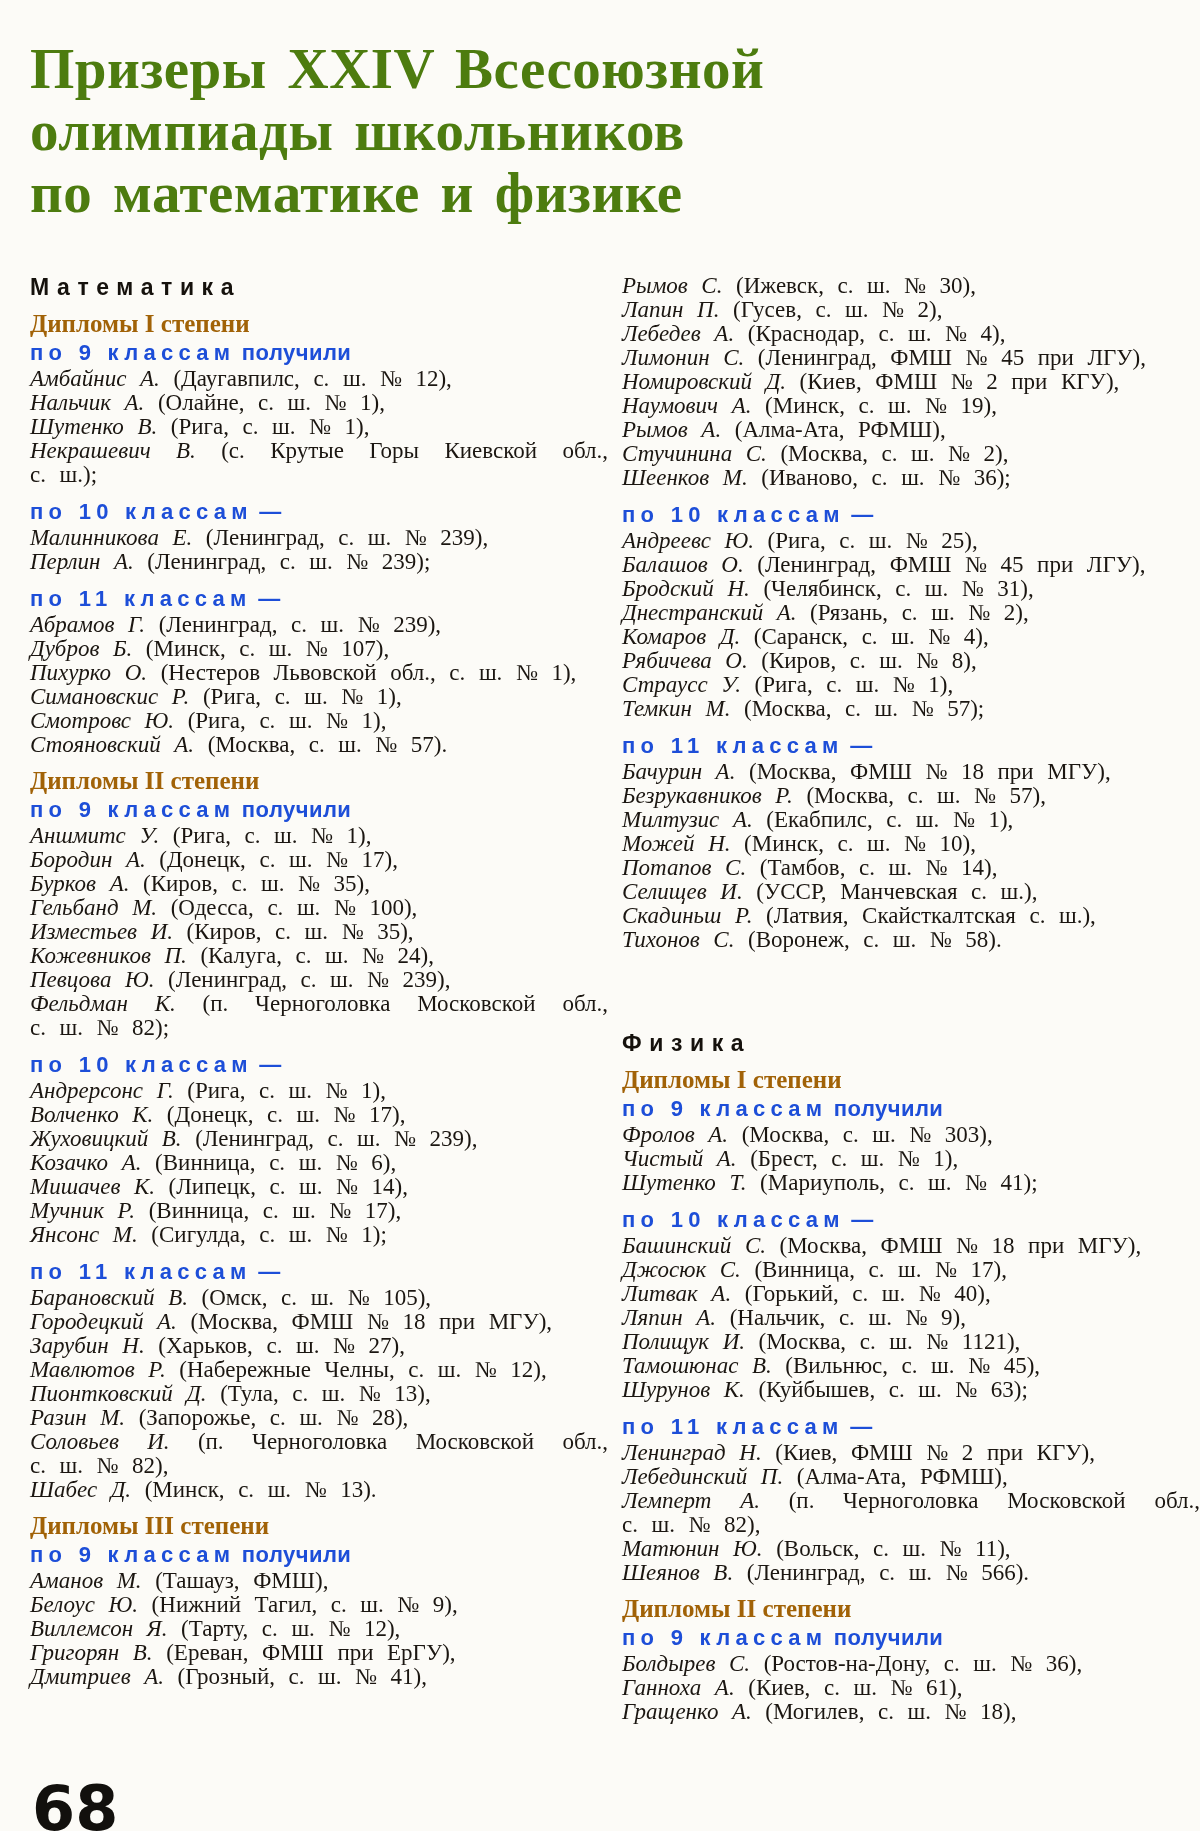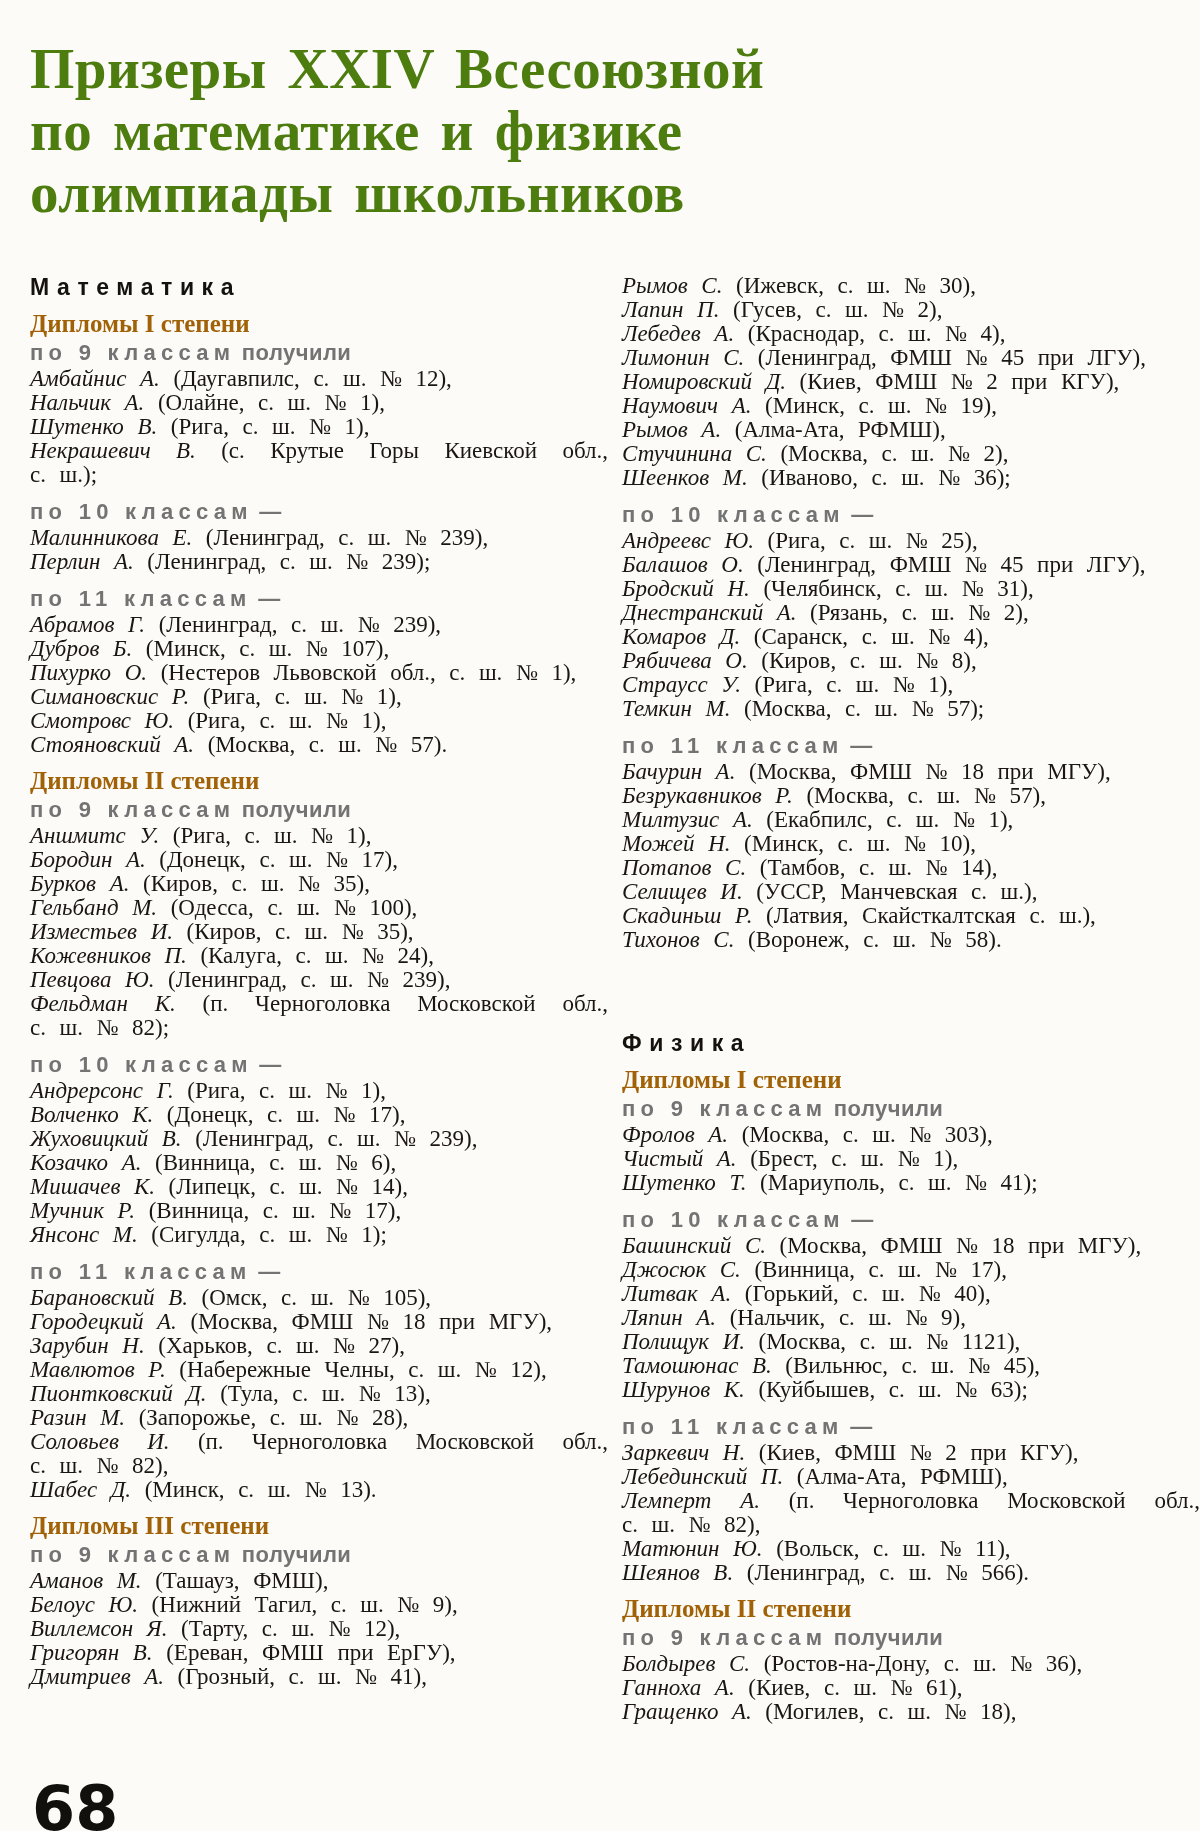--- a/index.html
+++ b/index.html
@@ -48,21 +48,21 @@
     line-height: 27px;
     margin: 10px 0 2px 0;
     color: #a16207;
   }
   .class-label {
     font-family: "Liberation Sans", "DejaVu Sans", sans-serif;
     font-weight: bold;
     font-size: 22px;
     line-height: 25px;
     margin: 12px 0 2px 0;
-    color: #737373;
+    color: #1d4ed8;
     white-space: nowrap;
   }
   .degree-heading + .class-label { margin-top: 3px; }
   .class-label .spaced { letter-spacing: 0.24em; }
   .class-label .label-tail { letter-spacing: 0.02em; }
 
   .entry {
     font-size: 23px;
     line-height: 24px;
     text-align: justify;
@@ -82,22 +82,22 @@
     color: #12100d;
   }
 </style>
 </head>
 <body>
 
 <div class="page">
 
   <h1 class="title">
     <div>Призеры XXIV Всесоюзной</div>
+    <div>олимпиады школьников</div>
     <div>по математике и физике</div>
-    <div>олимпиады школьников</div>
   </h1>
 
   <div class="columns">
     <div class="col" id="col-0">
         <div class="section-heading">Математика</div>
         <div class="degree-heading">Дипломы I степени</div>
         <div class="class-label"><span class="spaced">по 9 классам</span><span class="label-tail"> получили</span></div>
         <div class="entry"><span class="entry-name">Амбайнис А.</span> <span class="entry-info">(Даугавпилс, с. ш. №&nbsp;12),</span></div>
         <div class="entry"><span class="entry-name">Нальчик А.</span> <span class="entry-info">(Олайне, с. ш. №&nbsp;1),</span></div>
         <div class="entry"><span class="entry-name">Шутенко В.</span> <span class="entry-info">(Рига, с. ш. №&nbsp;1),</span></div>
@@ -184,21 +184,21 @@
         <div class="entry"><span class="entry-name">Шутенко Т.</span> <span class="entry-info">(Мариуполь, с. ш. №&nbsp;41);</span></div>
         <div class="class-label"><span class="spaced">по 10 классам</span><span class="label-tail"> —</span></div>
         <div class="entry"><span class="entry-name">Башинский С.</span> <span class="entry-info">(Москва, ФМШ №&nbsp;18 при МГУ),</span></div>
         <div class="entry"><span class="entry-name">Джосюк С.</span> <span class="entry-info">(Винница, с. ш. №&nbsp;17),</span></div>
         <div class="entry"><span class="entry-name">Литвак А.</span> <span class="entry-info">(Горький, с. ш. №&nbsp;40),</span></div>
         <div class="entry"><span class="entry-name">Ляпин А.</span> <span class="entry-info">(Нальчик, с. ш. №&nbsp;9),</span></div>
         <div class="entry"><span class="entry-name">Полищук И.</span> <span class="entry-info">(Москва, с. ш. №&nbsp;1121),</span></div>
         <div class="entry"><span class="entry-name">Тамошюнас В.</span> <span class="entry-info">(Вильнюс, с. ш. №&nbsp;45),</span></div>
         <div class="entry"><span class="entry-name">Шурунов К.</span> <span class="entry-info">(Куйбышев, с. ш. №&nbsp;63);</span></div>
         <div class="class-label"><span class="spaced">по 11 классам</span><span class="label-tail"> —</span></div>
-        <div class="entry"><span class="entry-name">Заркевич Н.</span> <span class="entry-info">(Киев, ФМШ №&nbsp;2 при КГУ),</span></div>
+        <div class="entry"><span class="entry-name">Ленинград Н.</span> <span class="entry-info">(Киев, ФМШ №&nbsp;2 при КГУ),</span></div>
         <div class="entry"><span class="entry-name">Лебединский П.</span> <span class="entry-info">(Алма-Ата, РФМШ),</span></div>
         <div class="entry"><span class="entry-name">Лемперт А.</span> <span class="entry-info">(п. Черноголовка Московской обл., с.&nbsp;ш.&nbsp;№&nbsp;82),</span></div>
         <div class="entry"><span class="entry-name">Матюнин Ю.</span> <span class="entry-info">(Вольск, с. ш. №&nbsp;11),</span></div>
         <div class="entry"><span class="entry-name">Шеянов В.</span> <span class="entry-info">(Ленинград, с. ш. №&nbsp;566).</span></div>
         <div class="degree-heading">Дипломы II степени</div>
         <div class="class-label"><span class="spaced">по 9 классам</span><span class="label-tail"> получили</span></div>
         <div class="entry"><span class="entry-name">Болдырев С.</span> <span class="entry-info">(Ростов-на-Дону, с. ш. №&nbsp;36),</span></div>
         <div class="entry"><span class="entry-name">Ганноха А.</span> <span class="entry-info">(Киев, с. ш. №&nbsp;61),</span></div>
         <div class="entry"><span class="entry-name">Гращенко А.</span> <span class="entry-info">(Могилев, с. ш. №&nbsp;18),</span></div>
       </div>

